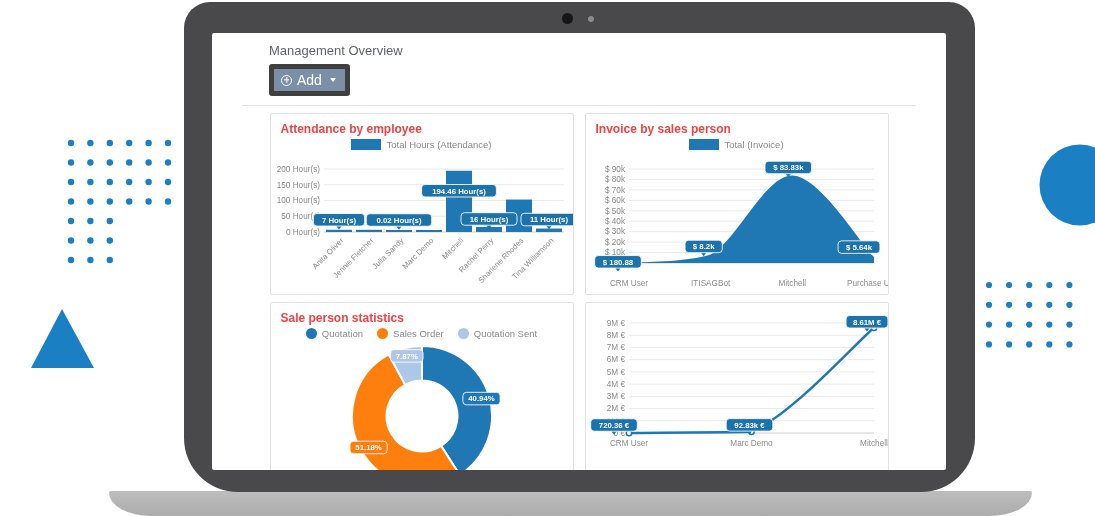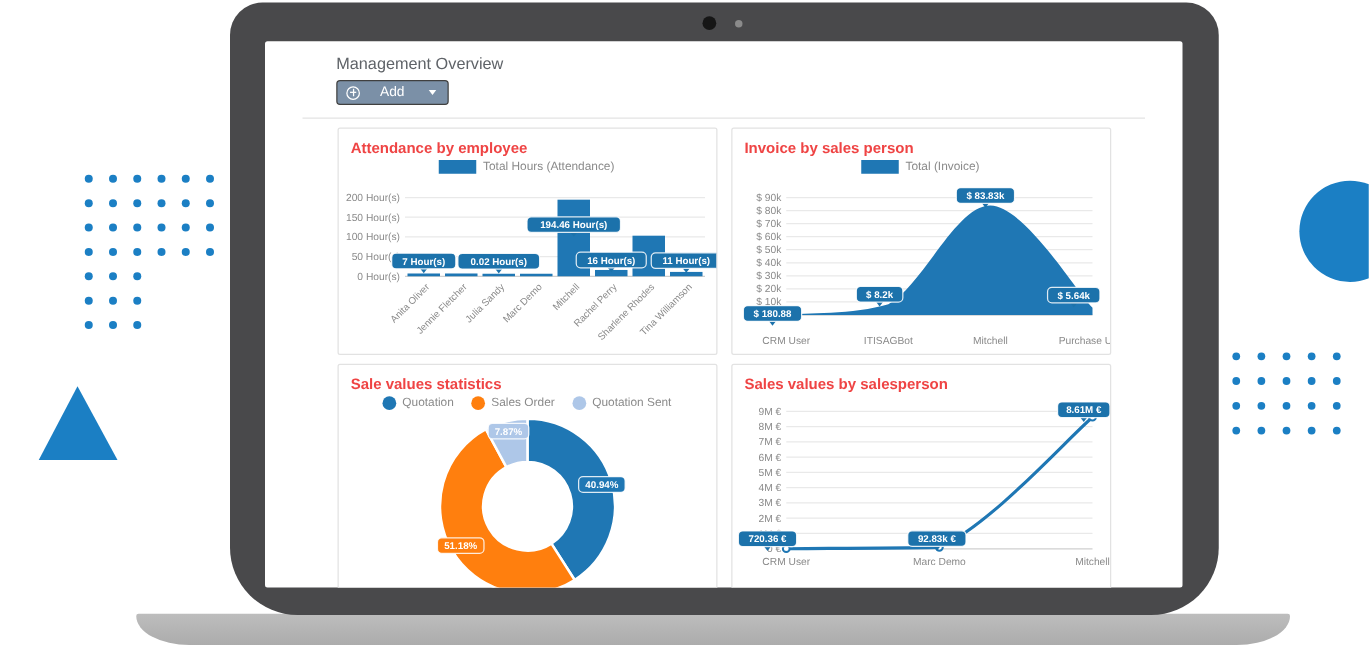--- a/index.html
+++ b/index.html
@@ -10,22 +10,22 @@
     border-radius:2px 2px 0 0;
     border-bottom-left-radius:46px 25px;border-bottom-right-radius:46px 25px;}
   .laptop{position:absolute;left:160px;top:2px;width:791px;height:490px;background:#49494b;
     border-radius:26px 26px 54px 54px;z-index:2;}
   .camera{position:absolute;left:378px;top:11px;width:11px;height:11px;border-radius:50%;background:#161616;}
   .camera-2{position:absolute;left:404px;top:14px;width:6px;height:6px;border-radius:50%;background:#8b8b8b;}
   .screen{position:absolute;left:28px;top:31px;width:734px;height:437px;background:#fff;border-radius:2px;overflow:hidden;}
   .screen-content{padding:6px 0 0;}
   .hdr{padding:0 57px;}
   .page-title{font-size:13px;color:#5f6368;margin:4px 0 6px;}
-  .add-btn{display:inline-flex;align-items:center;gap:16px;background:#7b90a7;border:1px solid #404040;
-    color:#fff;font-size:11px;padding:3px 9px 3px 7px;border-radius:3px;font-family:inherit;cursor:pointer;}
+  .add-btn{display:inline-flex;align-items:center;gap:5px;background:#7b90a7;border:5px solid #404040;
+    color:#fff;font-size:14px;padding:3px 9px 3px 7px;border-radius:3px;font-family:inherit;cursor:pointer;}
   .plus{width:11px;height:11px;border:1.2px solid #fff;border-radius:50%;position:relative;display:inline-block;box-sizing:border-box;}
   .plus::before{content:"";position:absolute;left:50%;top:1.6px;bottom:1.6px;width:1.3px;background:#fff;transform:translateX(-50%);}
   .plus::after{content:"";position:absolute;top:50%;left:1.6px;right:1.6px;height:1.3px;background:#fff;transform:translateY(-50%);}
   .caret{width:0;height:0;border-left:3.5px solid transparent;border-right:3.5px solid transparent;border-top:4px solid #fff;margin-left:3px;}
   .divider{height:1px;background:#e4e4e4;margin:9px 30px 7px;}
   .grid{width:619px;margin:0 auto;display:grid;grid-template-columns:304px 304px;gap:7px 11px;}
   .card{border:1px solid #e2e2e2;border-radius:2px;background:#fff;height:182px;box-sizing:border-box;
     padding:6px 8px;overflow:hidden;}
   .card-title{font-size:12px;font-weight:bold;color:#ef4444;margin:2px 0 1px 2px;}
   .legend{display:flex;justify-content:center;align-items:center;gap:14px;height:15px;margin-bottom:1px;}
@@ -210,21 +210,21 @@
                 <text x="109.66666666666667" y="96.33555555555556" font-size="7.8" fill="#fff" text-anchor="middle" font-weight="bold">$ 8.2k</text>
                 <path d="M190.83333333333334 19.694222222222223 L197.83333333333334 19.694222222222223 L194.33333333333334 24.194222222222223 Z" fill="#1c72ab"></path>
                 <rect x="171.03333333333333" y="8.194222222222223" width="46.6" height="12.5" rx="3.5" fill="#1c72ab" stroke="rgba(255,255,255,.85)" stroke-width="1"></rect>
                 <text x="194.33333333333334" y="17.34422222222222" font-size="7.8" fill="#fff" text-anchor="middle" font-weight="bold">$ 83.83k</text>
                 <path d="M261.5 99.35933333333334 L268.5 99.35933333333334 L265 103.85933333333334 Z" fill="#1c72ab"></path>
                 <rect x="244.05" y="87.85933333333334" width="41.9" height="12.5" rx="3.5" fill="#1c72ab" stroke="rgba(255,255,255,.85)" stroke-width="1"></rect>
                 <text x="265" y="97.00933333333334" font-size="7.8" fill="#fff" text-anchor="middle" font-weight="bold">$ 5.64k</text>
               </svg>
             </div>
             <div class="card">
-              <div class="card-title">Sale values statistics</div>
+              <div class="card-title">Sale person statistics</div>
               <div class="legend">
                 <span class="item">
                   <span class="sw-circle" style="background: rgb(31, 119, 180);"></span>
                   <span>Quotation</span>
                 </span>
                 <span class="item">
                   <span class="sw-circle" style="background: rgb(255, 127, 14);"></span>
                   <span>Sales Order</span>
                 </span>
                 <span class="item">
@@ -238,21 +238,20 @@
                 <text x="202.5054978375476" y="59.49035534235072" font-size="7.8" fill="#fff" text-anchor="middle" font-weight="bold">40.94%</text>
                 <path d="M180.73042147605386,132.9611337682658 A70,70 0 1 1 109.74070074695412,12.40601479692728 L126.13278395024102,42.76305036129884 A35.5,35.5 0 1 0 162.13471374857016,103.90171783962052 Z" fill="#ff7f0e" stroke="#fff" stroke-width="2"></path>
                 <rect x="70.97459889847985" y="99.20991921702421" width="37.2" height="12.5" rx="3.5" fill="#ff7f0e" stroke="rgba(255,255,255,.85)" stroke-width="1"></rect>
                 <text x="89.57459889847985" y="108.35991921702421" font-size="7.8" fill="#fff" text-anchor="middle" font-weight="bold">51.18%</text>
                 <path d="M109.74070074695412,12.40601479692728 A70,70 0 0 1 142.95601770574365,4.000013817445705 L142.97769469362714,38.500007007418894 A35.5,35.5 0 0 0 126.13278395024102,42.76305036129884 Z" fill="#aec7e8" stroke="#fff" stroke-width="2"></path>
                 <rect x="111.53884400313459" y="7.644919239393538" width="32.5" height="12.5" rx="3.5" fill="#aec7e8" stroke="rgba(255,255,255,.85)" stroke-width="1"></rect>
                 <text x="127.78884400313459" y="16.794919239393536" font-size="7.8" fill="#fff" text-anchor="middle" font-weight="bold">7.87%</text>
               </svg>
             </div>
             <div class="card">
-              <div class="card-title">Sales values by salesperson</div>
               <svg width="286" height="146" class="chart">
                 <line x1="35" y1="124" x2="280" y2="124" stroke="#cfcfcf" stroke-width="1"></line>
                 <text x="31" y="126.8" font-size="8.2" fill="#8a8a8a" text-anchor="end">0 €</text>
                 <line x1="35" y1="111.77777777777777" x2="280" y2="111.77777777777777" stroke="#e9e9e9" stroke-width="1"></line>
                 <text x="31" y="114.57777777777777" font-size="8.2" fill="#8a8a8a" text-anchor="end">1M €</text>
                 <line x1="35" y1="99.55555555555556" x2="280" y2="99.55555555555556" stroke="#e9e9e9" stroke-width="1"></line>
                 <text x="31" y="102.35555555555555" font-size="8.2" fill="#8a8a8a" text-anchor="end">2M €</text>
                 <line x1="35" y1="87.33333333333334" x2="280" y2="87.33333333333334" stroke="#e9e9e9" stroke-width="1"></line>
                 <text x="31" y="90.13333333333334" font-size="8.2" fill="#8a8a8a" text-anchor="end">3M €</text>
                 <line x1="35" y1="75.11111111111111" x2="280" y2="75.11111111111111" stroke="#e9e9e9" stroke-width="1"></line>

